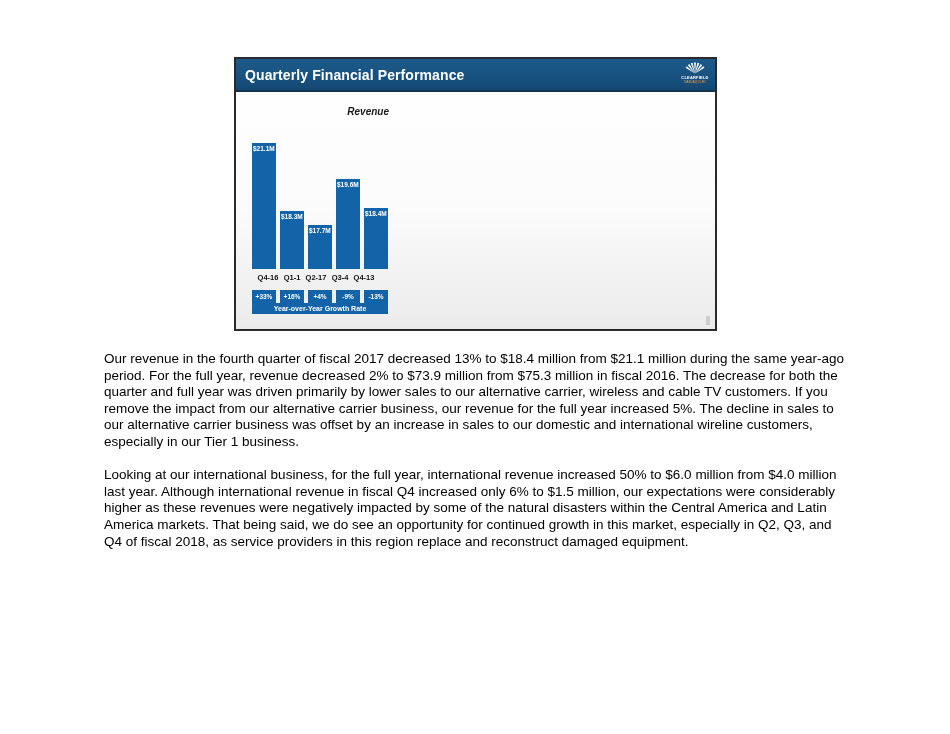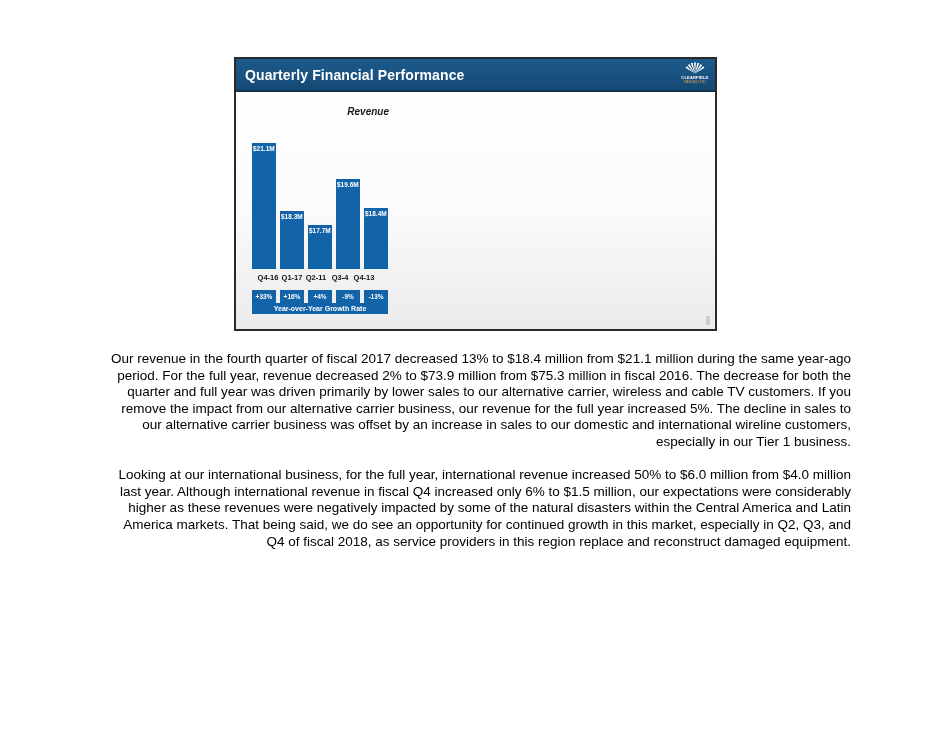--- a/index.html
+++ b/index.html
@@ -61,21 +61,21 @@
     height:11px; background:#1263a8; color:#ffffff;
     font-size:7px; font-weight:bold; text-align:center; line-height:11px; white-space:nowrap;
   }
   .slide-mark { position:absolute; right:5px; bottom:4px; width:4px; height:9px; background:#cdcdcd; }
 
   
   .body-text {
     position:absolute; left:104px; top:351px; width:747px;
     font-size:13.5px; line-height:16.6px; color:#000000;
   }
-  .body-text p { margin:0 0 16.6px 0;text-align:right; }
+  .body-text p { margin:0 0 16.6px 0; }
 </style>
 </head>
 <body>
 
 <div class="slide">
 
   <div class="slide-header">
     <span class="slide-title">Quarterly Financial Performance</span>
     <div class="logo">
       <svg viewBox="0 0 40 30" aria-hidden="true">
@@ -108,22 +108,22 @@
         </div>
         <div class="bar" style="height: 90px; background: rgb(18, 99, 168);">
           <span class="bar-label">$19.6M</span>
         </div>
         <div class="bar" style="height: 61px; background: rgb(18, 99, 168);">
           <span class="bar-label">$18.4M</span>
         </div>
       </div>
     <div class="x-labels" id="xlabels">
         <div class="x-label">Q4-16</div>
-        <div class="x-label">Q1-17</div>
-        <div class="x-label">Q2-11</div>
+        <div class="x-label">Q1-1</div>
+        <div class="x-label">Q2-17</div>
         <div class="x-label">Q3-4</div>
         <div class="x-label">Q4-13</div>
       </div>
     <div class="growth">
       <div class="growth-cells" id="growth-cells">
           <div class="growth-cell" style="background: rgb(18, 99, 168);">+33%</div>
           <div class="growth-cell" style="background: rgb(18, 99, 168);">+16%</div>
           <div class="growth-cell" style="background: rgb(18, 99, 168);">+4%</div>
           <div class="growth-cell" style="background: rgb(18, 99, 168);">-9%</div>
           <div class="growth-cell" style="background: rgb(18, 99, 168);">-13%</div>

